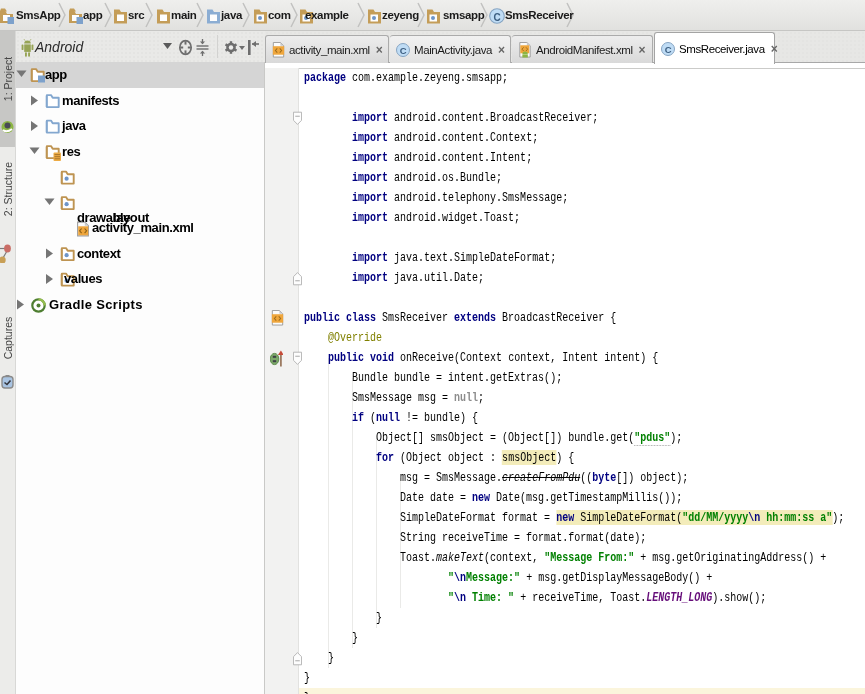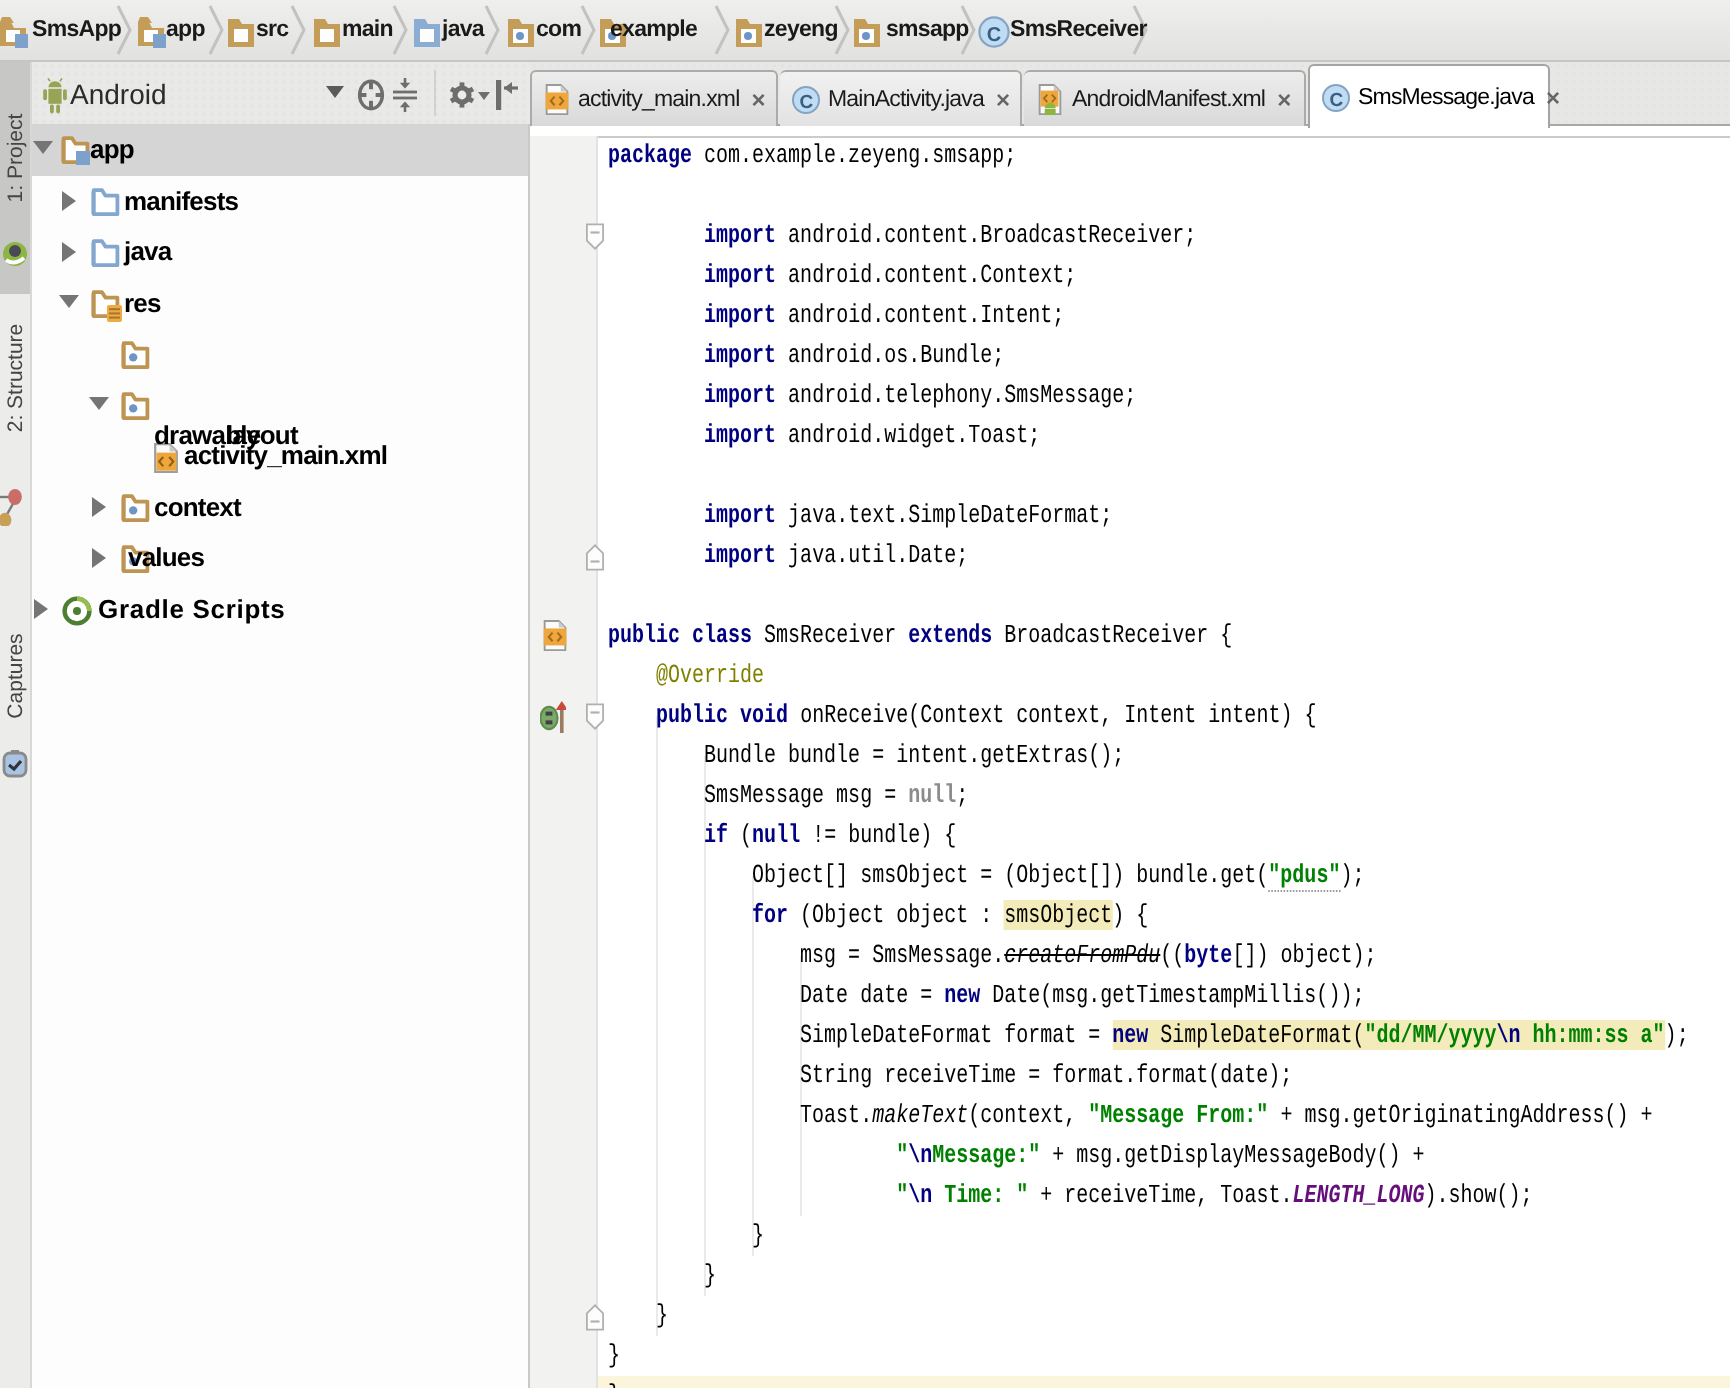--- a/index.html
+++ b/index.html
@@ -11,21 +11,21 @@
  background:linear-gradient(#EFEFED,#E1E1DF);border-bottom:1px solid #C6C6C4;}
 .crumb{position:absolute;top:0;height:30px;display:flex;align-items:center;
  font-size:11.5px;letter-spacing:-0.35px;font-weight:bold;color:#1a1a1a;}
 
 #stripe{left:0;top:31px;width:15px;height:663px;background:#ECECEA;border-right:1px solid #D8D8D6;}
 .vlab{position:absolute;transform:rotate(-90deg);transform-origin:center;
  font-size:10.5px;color:#454545;white-space:nowrap;}
 
 #phead{left:16px;top:31px;width:249px;height:31px;
  background:#E9E9E7;border-bottom:1px solid #D0D0CE;
- background-image:radial-gradient(#E4E4E2 1px,transparent 1px);background-size:4px 4px;}
+ background-image:radial-gradient(#E4E4E2 1px,transparent 1px);background-size:4px 4px;font-style:italic;}
 
 #tree{left:16px;top:62px;width:248px;height:632px;background:#FDFDFD;border-right:1px solid #C9C9C7;font-size:13px;letter-spacing:-0.4px;color:#000;}
 .sel{background:#D5D5D5;}
 .tlabel{position:absolute;white-space:nowrap;font-weight:bold;}
 
 #tabbar{left:265px;top:31px;width:600px;height:32px;background:#E7E7E5;
  background-image:radial-gradient(#E4E4E2 1px,transparent 1px);background-size:4px 4px;
  border-bottom:1px solid #A8A8A8;box-sizing:border-box;}
 .tab{position:absolute;top:4px;height:28px;box-sizing:border-box;
  background:linear-gradient(#EDEDED,#D9D9D9);border:1px solid #ABABAB;border-bottom:none;
@@ -318,21 +318,21 @@
   <span>AndroidManifest.xml</span>
       <span class="tabx">×</span>
  </div>
 </div>
 <div class="abs" id="gap"></div>
 <div class="abs" id="atab">
   <svg width="14" height="14" viewBox="0 0 14 14">
       <circle cx="7" cy="7" r="6.5" fill="#BFDCF5" stroke="#86A4C2" stroke-width="1"></circle>
       <text x="7" y="11" font-size="9.5" font-weight="bold" fill="#3C5E80" text-anchor="middle" font-family="Liberation Sans">C</text>
     </svg>
-  <span>SmsMessage.java</span>
+  <span>SmsReceiver.java</span>
     <span class="tabx">×</span>
 </div>
 <div class="abs" id="gutter"></div>
 <div class="abs" id="caretrow"></div>
 
 <div class="guide" style="left:328px;top:358px;height:310px;"></div>
 <div class="guide" style="left:352px;top:378px;height:270px;"></div>
 <div class="guide" style="left:376px;top:438px;height:190px;"></div>
 <div class="guide" style="left:400px;top:478px;height:130px;"></div>
 

